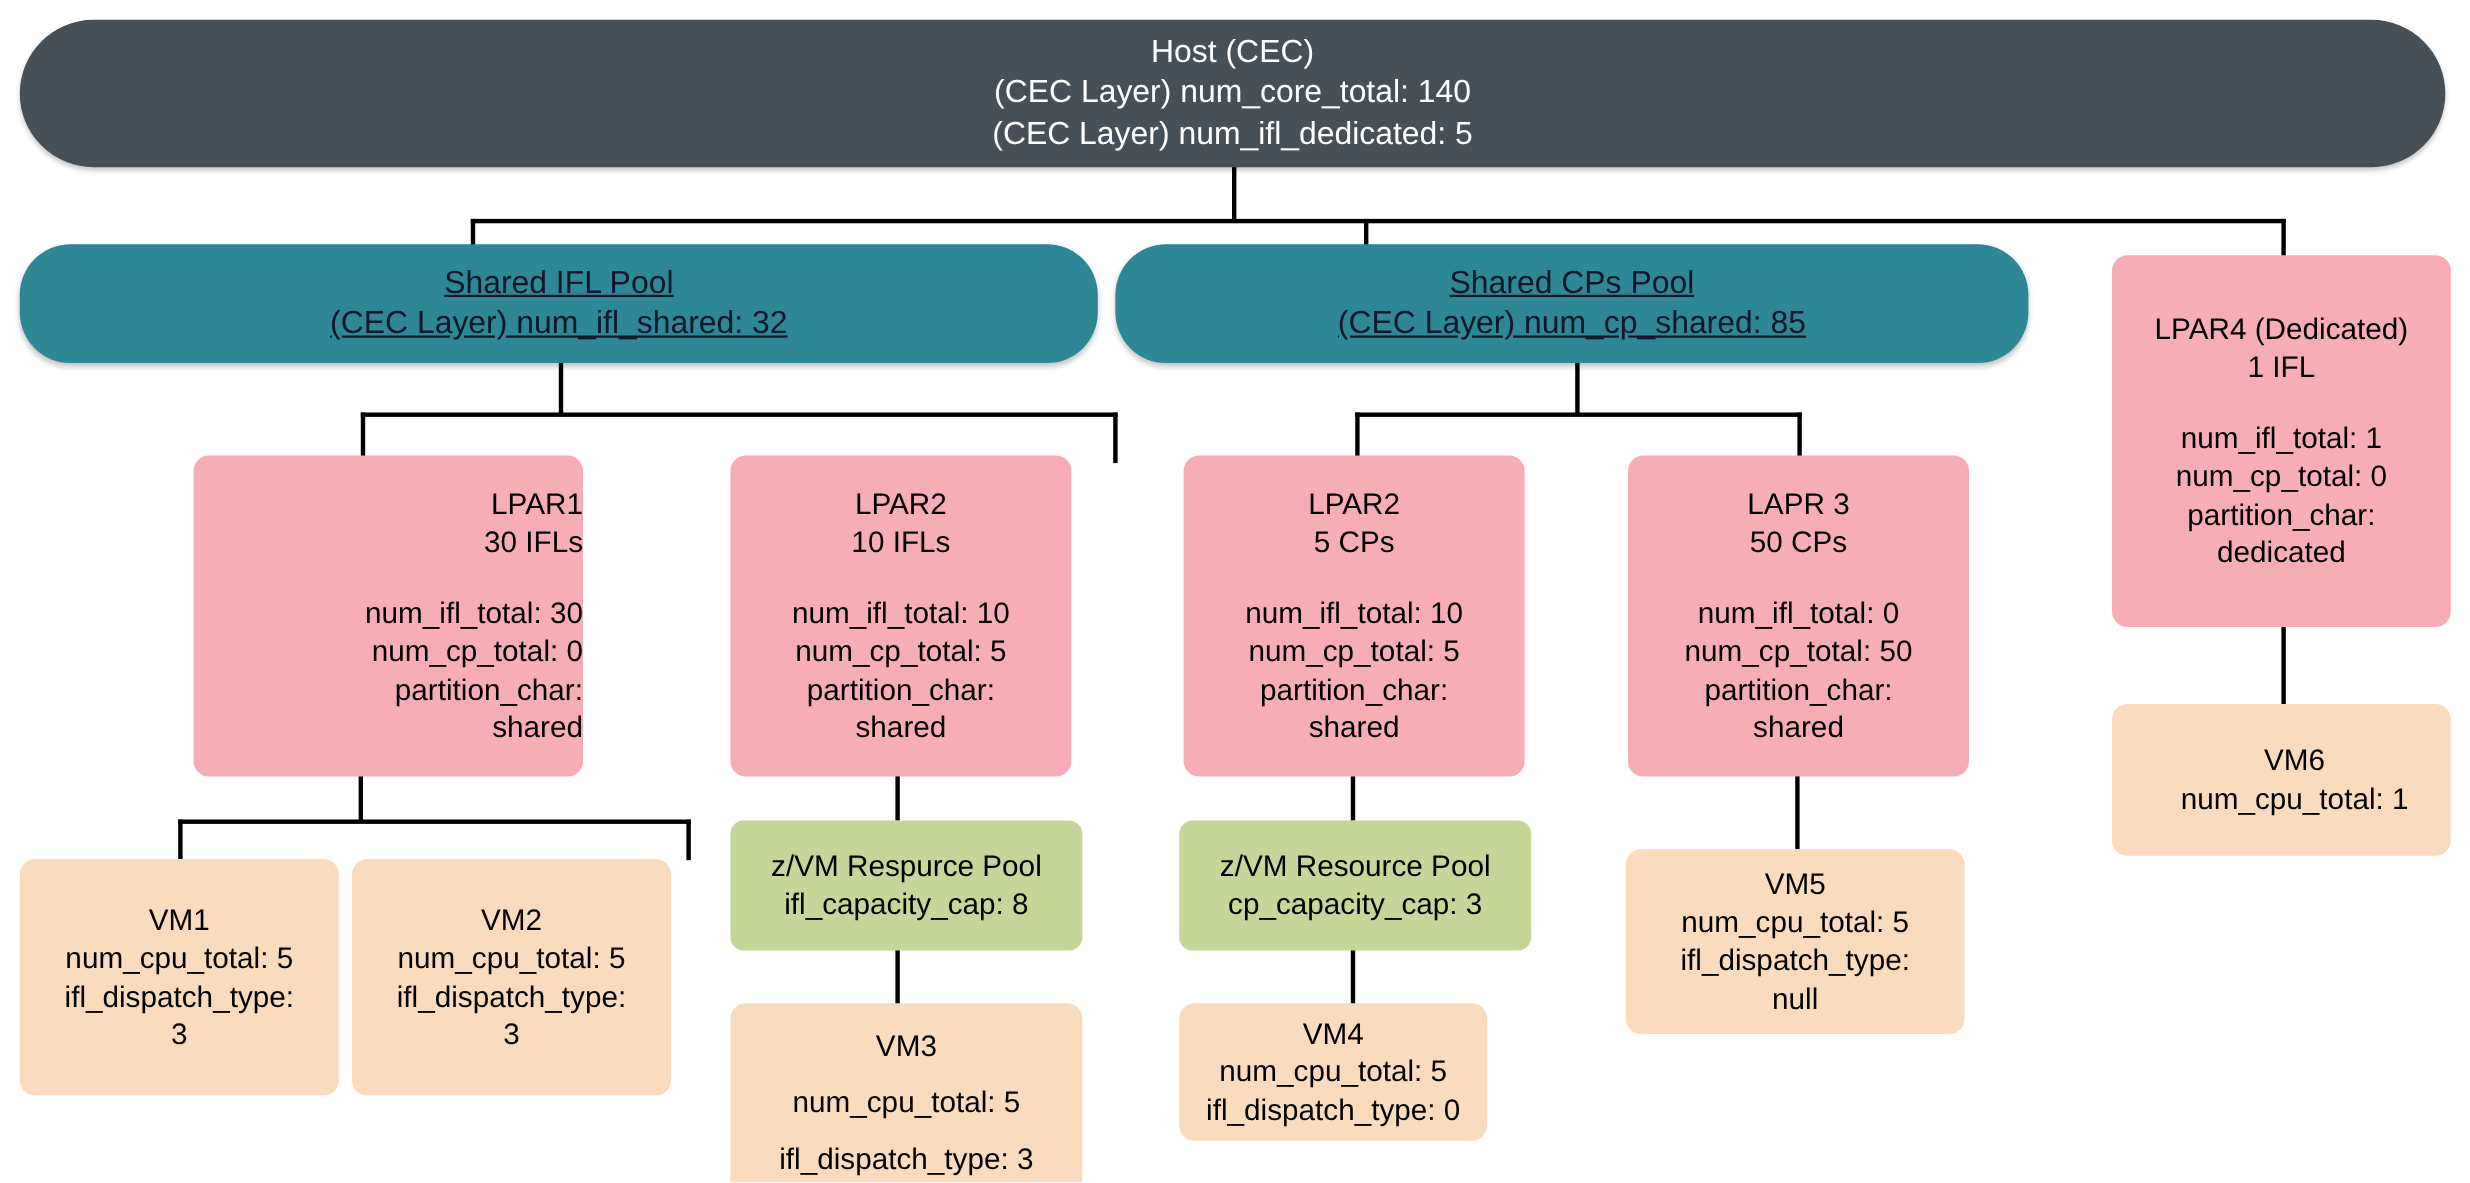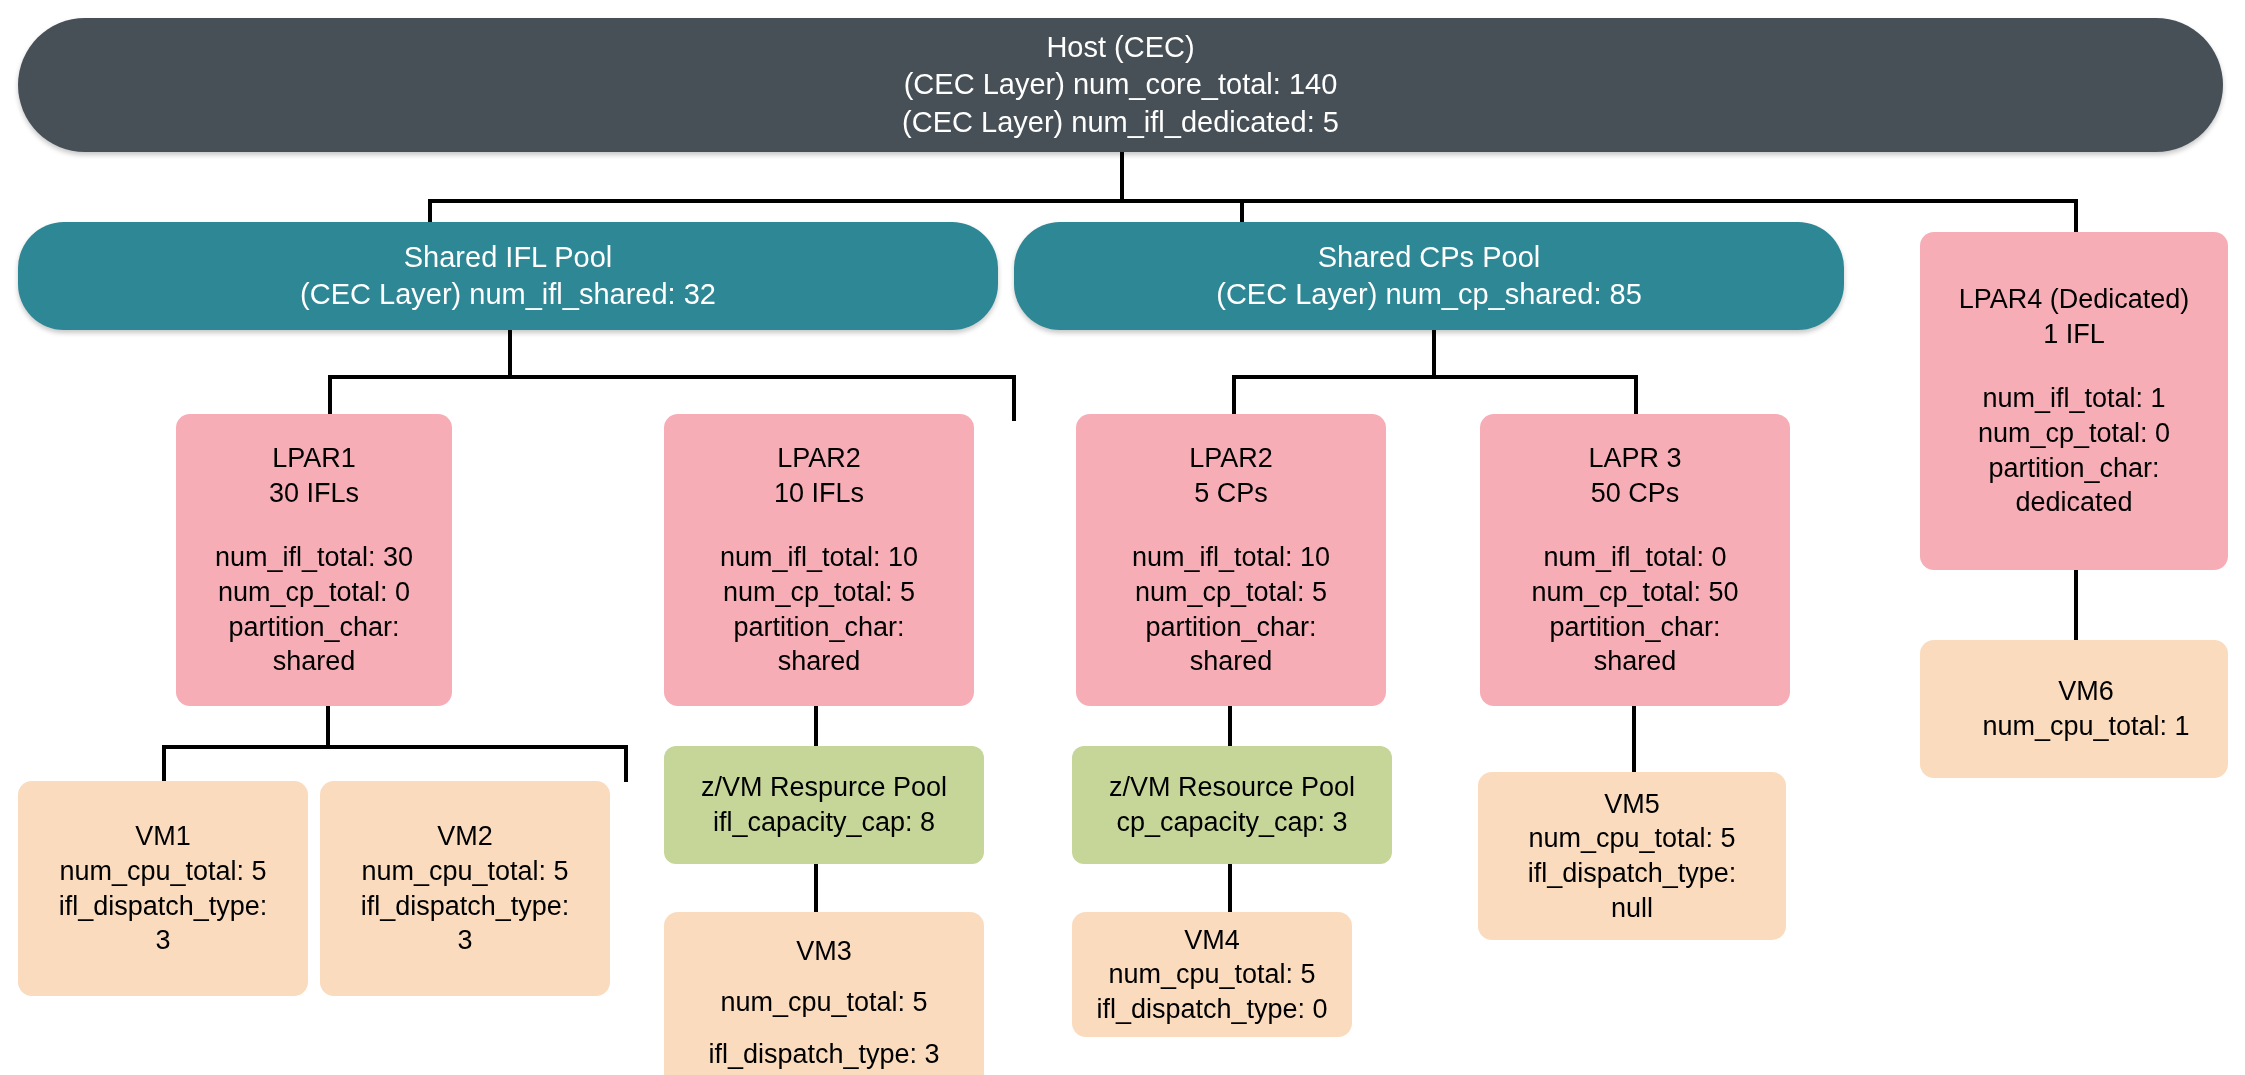--- a/index.html
+++ b/index.html
@@ -36,24 +36,25 @@
     color: #ffffff;
     border-radius: 68px;
     font-size: 29px;
     box-shadow: 0 3px 5px rgba(0,0,0,0.22);
   }
   .host .title { font-size: 29px; }
 
   
   .pool {
     background: #2e8795;
-    color: #ffffff;
+    color: #0f172a;
     border-radius: 46px;
     font-size: 29px;
     box-shadow: 0 3px 5px rgba(0,0,0,0.22);
+    text-decoration: underline;
   }
 
   
   .lpar {
     background: #f7adb6;
     border-radius: 14px;
     font-size: 27px;
   }
   .lpar .gap { height: 30px; }
 
@@ -134,21 +135,21 @@
   <div class="node lpar" style="left:1920px; top:232px; width:308px; height:338px;">
     <span class="line">LPAR4 (Dedicated)</span>
     <span class="line">1 IFL</span>
     <span class="gap"></span>
     <span class="line">num_ifl_total: 1</span>
     <span class="line">num_cp_total: 0</span>
     <span class="line">partition_char:</span>
     <span class="line">dedicated</span>
   </div>
 
-  <div class="node lpar" style="left:176px; top:414px; width:276px; height:292px;">
+  <div class="node lpar" style="left:176px; top:414px; width:354px; height:292px;align-items:flex-end;">
     <span class="line">LPAR1</span>
     <span class="line">30 IFLs</span>
     <span class="gap"></span>
     <span class="line">num_ifl_total: 30</span>
     <span class="line">num_cp_total: 0</span>
     <span class="line">partition_char:</span>
     <span class="line">shared</span>
   </div>
 
   <div class="node lpar" style="left:664px; top:414px; width:310px; height:292px;">

